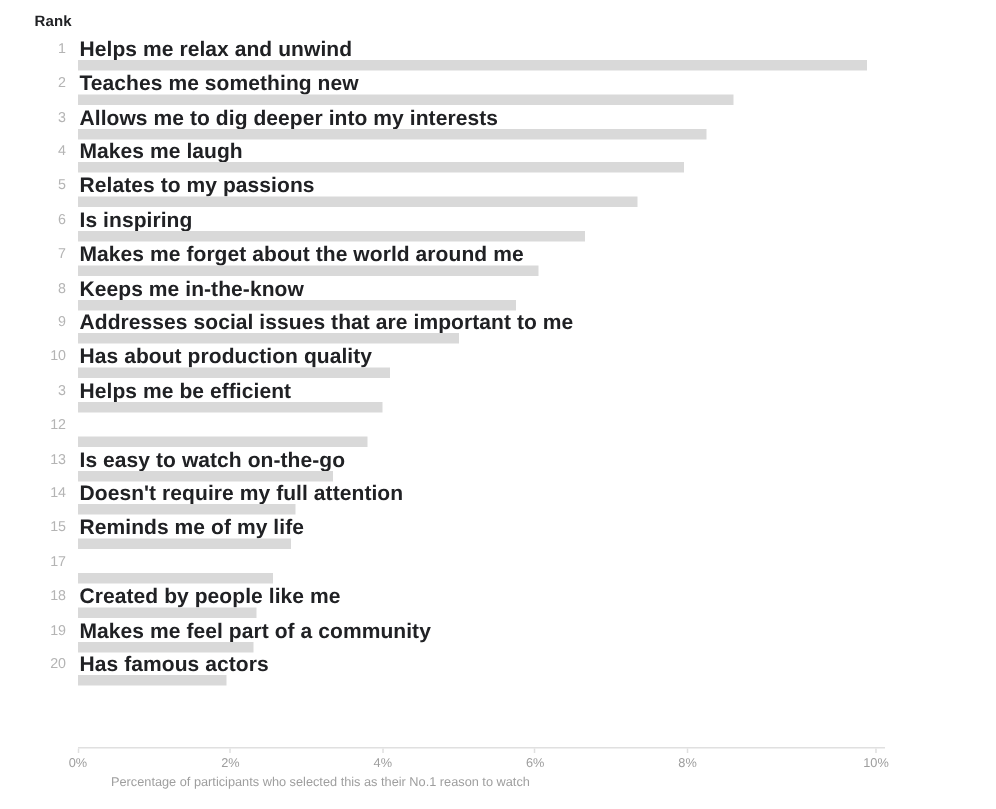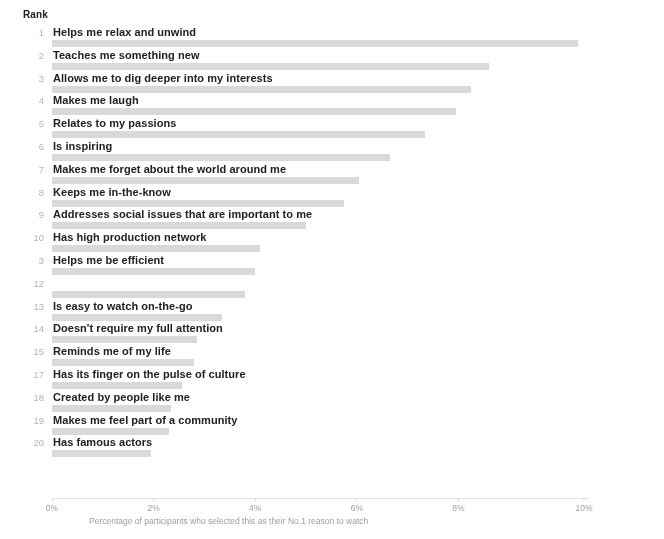--- a/index.html
+++ b/index.html
@@ -50,21 +50,21 @@
     text-align: right;
     font-size: 9.5px;
     line-height: 11px;
     color: #b4b4b4;
     font-weight: 400;
   }
   .row-label {
     position: absolute;
     left: 53px;
     top: -1px;
-    font-size: 11px;
+    font-size: 14px;
     line-height: 12px;
     font-weight: 700;
     color: #202124;
     letter-spacing: 0.05px;
     white-space: nowrap;
   }
   .bar-track {
     position: absolute;
     left: 52px;
     top: 13px;
@@ -106,21 +106,21 @@
   .tick-label {
     margin-top: 1px;
     font-size: 8.5px;
     line-height: 10px;
     color: #9e9e9e;
     white-space: nowrap;
     text-align: center;
   }
   .axis-caption {
     position: absolute;
-    left: 69px;
+    left: 54px;
     top: 516px;
     font-size: 8.5px;
     line-height: 11px;
     color: #9e9e9e;
     white-space: nowrap;
     padding-left: 20px;
   }
 </style>
 </head>
 <body>
@@ -188,21 +188,21 @@
       </div>
       <div class="row">
         <div class="row-rank">9</div>
         <div class="row-label">Addresses social issues that are important to me</div>
         <div class="bar-track">
           <div class="bar" style="width: 254px; background: rgb(217, 217, 217);"></div>
         </div>
       </div>
       <div class="row">
         <div class="row-rank">10</div>
-        <div class="row-label">Has high production network</div>
+        <div class="row-label">Has about production quality</div>
         <div class="bar-track">
           <div class="bar" style="width: 208.28px; background: rgb(217, 217, 217);"></div>
         </div>
       </div>
       <div class="row">
         <div class="row-rank">3</div>
         <div class="row-label">Helps me be efficient</div>
         <div class="bar-track">
           <div class="bar" style="width: 203.2px; background: rgb(217, 217, 217);"></div>
         </div>
@@ -229,21 +229,20 @@
       </div>
       <div class="row">
         <div class="row-rank">15</div>
         <div class="row-label">Reminds me of my life</div>
         <div class="bar-track">
           <div class="bar" style="width: 142.24px; background: rgb(217, 217, 217);"></div>
         </div>
       </div>
       <div class="row">
         <div class="row-rank">17</div>
-        <div class="row-label">Has its finger on the pulse of culture</div>
         <div class="bar-track">
           <div class="bar" style="width: 129.54px; background: rgb(217, 217, 217);"></div>
         </div>
       </div>
       <div class="row">
         <div class="row-rank">18</div>
         <div class="row-label">Created by people like me</div>
         <div class="bar-track">
           <div class="bar" style="width: 119.38px; background: rgb(217, 217, 217);"></div>
         </div>

